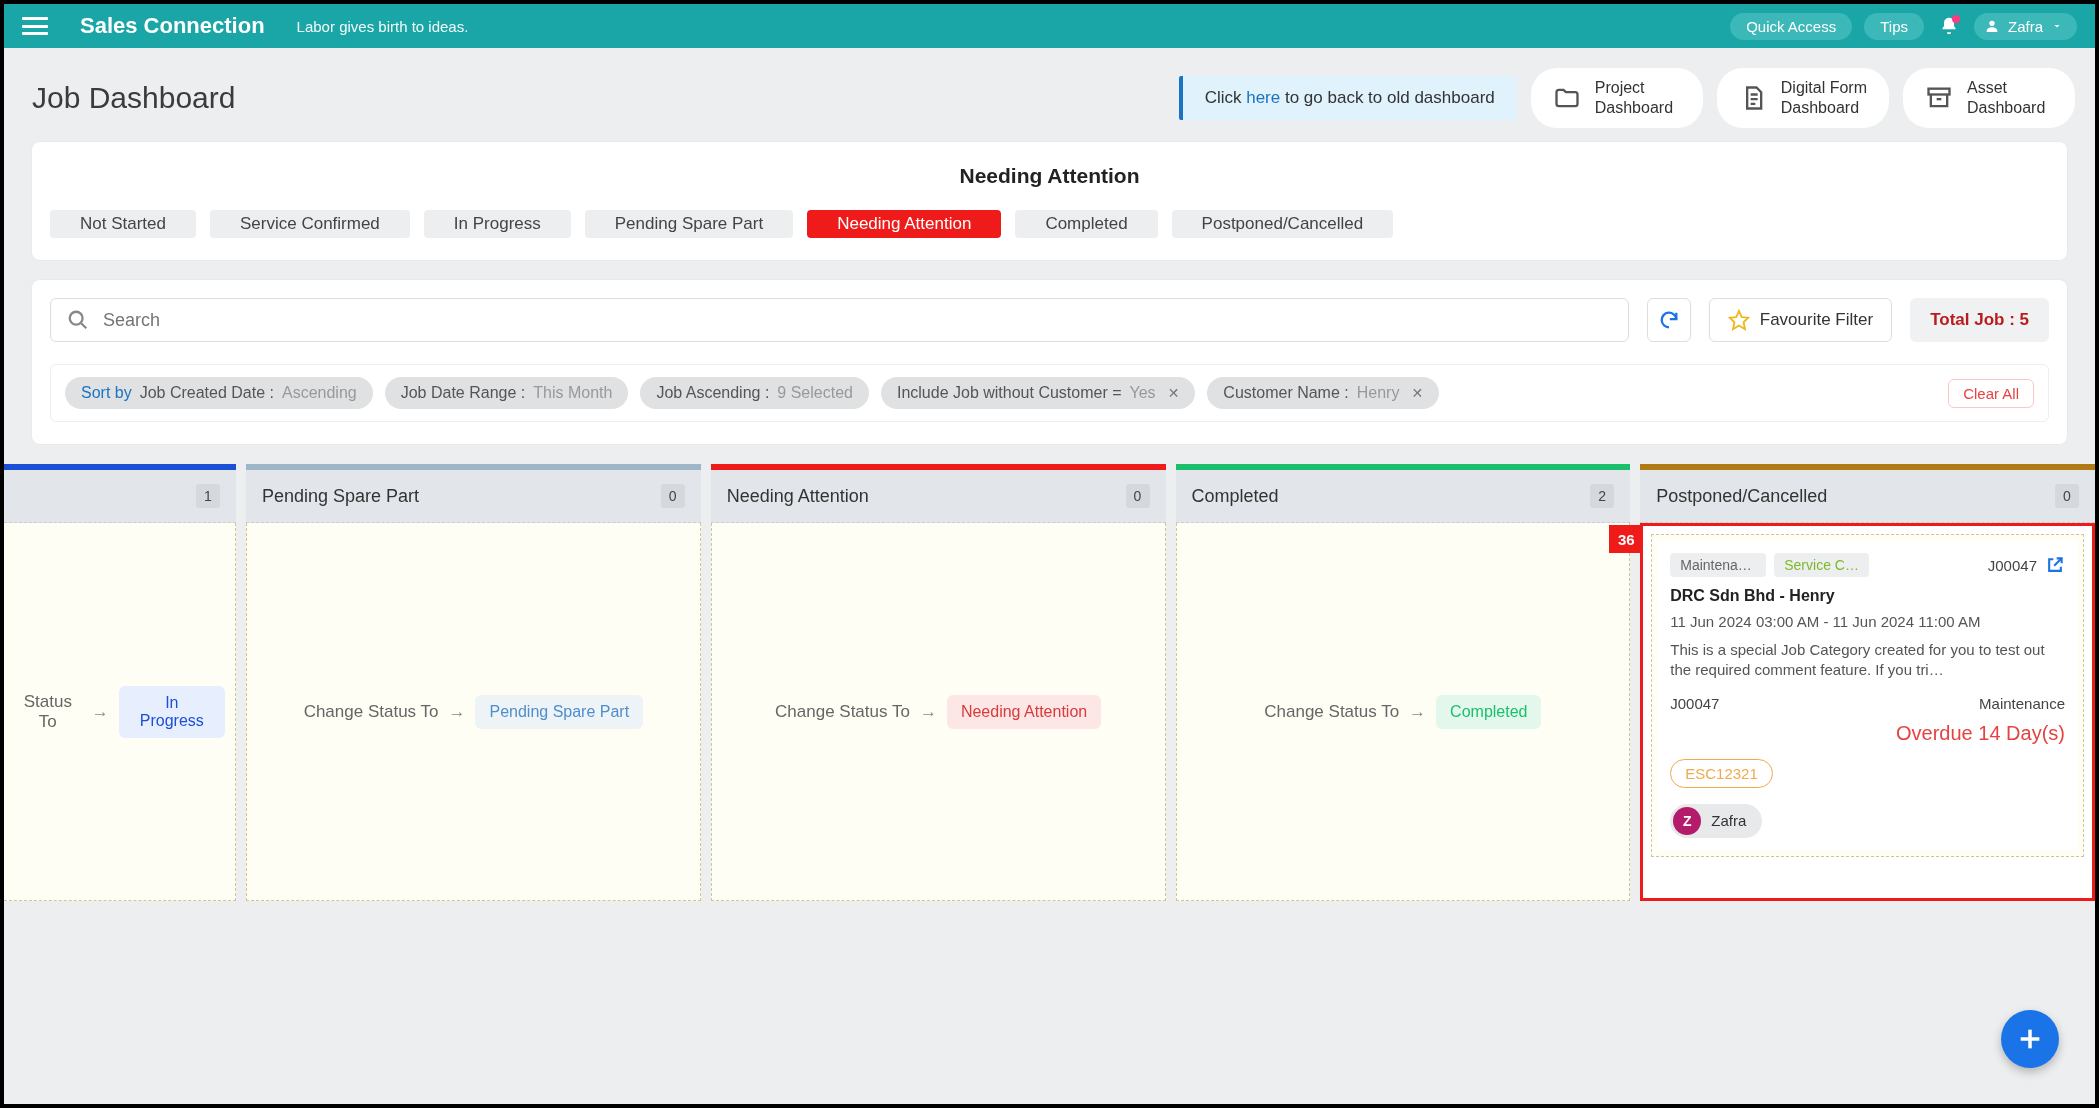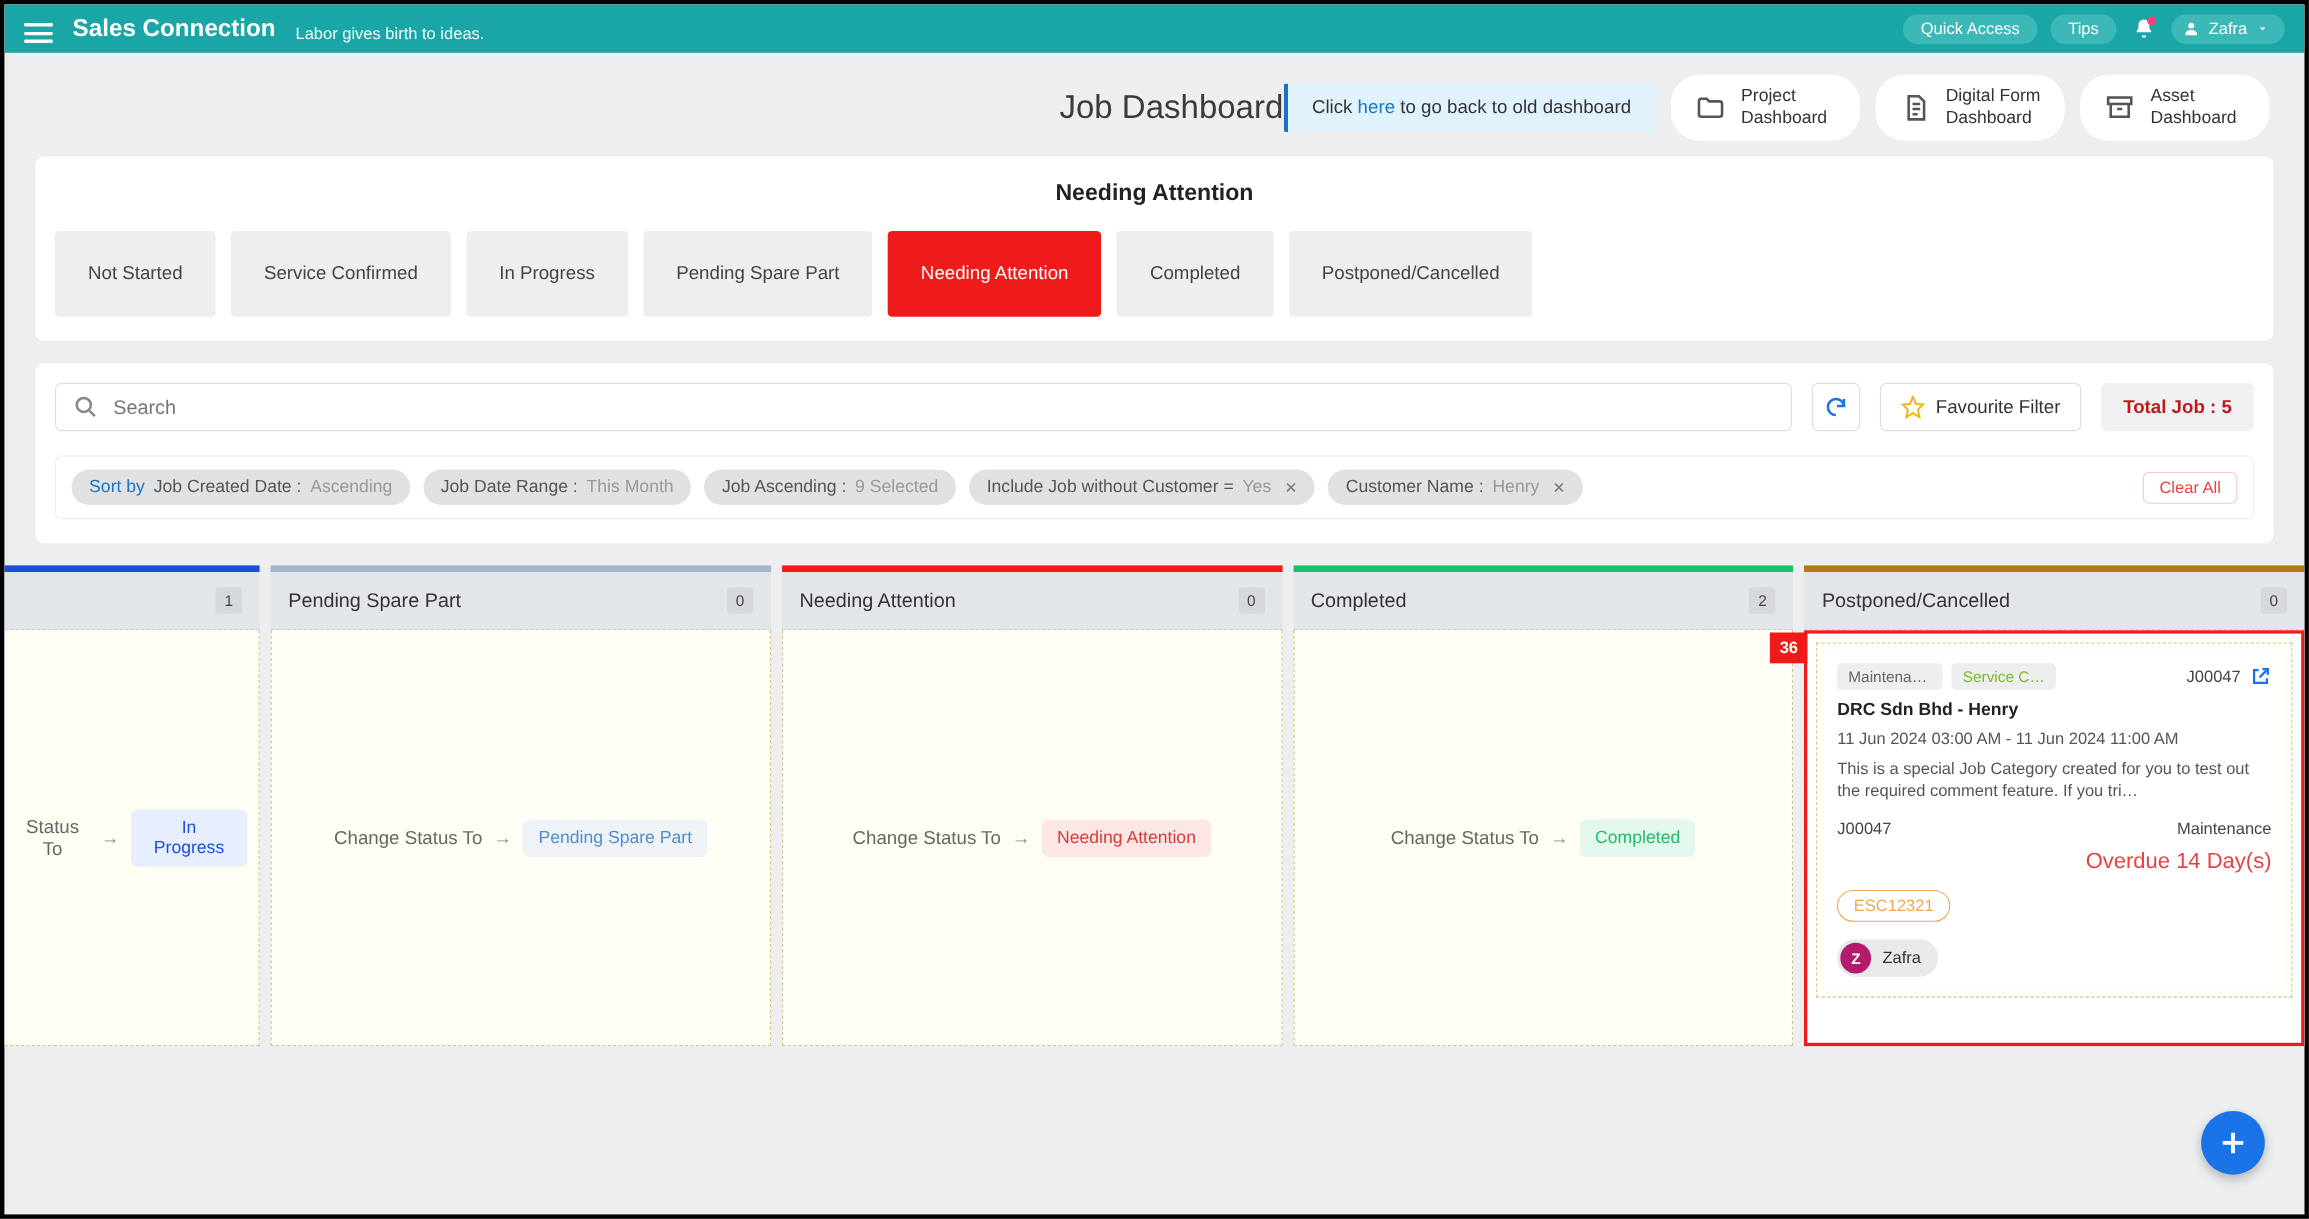--- a/index.html
+++ b/index.html
@@ -1,49 +1,49 @@
 <!DOCTYPE html>
 <html><head>
 <meta charset="utf-8">
 <style>
   * { box-sizing: border-box; margin: 0; padding: 0; font-family: Arial, Helvetica, sans-serif; }
   body { background:#eceeef; border:4px solid #000; width:2099px; height:1108px; overflow:hidden; position:relative; }
 
   
   .topbar { background:#1aa6a6; height:44px; display:flex; align-items:center; padding:0 18px; color:#fff; justify-content:space-between; }
-  .topbar-left { display:flex; align-items:flex-end; gap:18px; }
+  .topbar-left { display:flex; align-items:center; gap:32px; }
   .hamburger { width:26px; height:18px; display:flex; flex-direction:column; justify-content:space-between; cursor:pointer; }
   .hamburger span { height:3px; background:#fff; border-radius:1px; }
   .brand { font-weight:700; font-size:22px; }
   .tagline { font-size:15px; opacity:.95; }
   .topbar-right { display:flex; align-items:center; gap:12px; }
   .pill { background:#3cb8b8; padding:5px 16px; border-radius:16px; font-size:15px; cursor:pointer; }
   .bell-wrap { position:relative; width:26px; height:26px; display:flex; align-items:center; justify-content:center; cursor:pointer;}
   .bell-wrap .dot { position:absolute; top:2px; right:2px; width:8px; height:8px; background:#ff3b7f; border-radius:50%; }
   .user-chip { background:#3cb8b8; padding:5px 14px 5px 10px; border-radius:16px; display:flex; align-items:center; gap:8px; font-size:15px; cursor:pointer;}
   .user-chip svg.person { width:16px; height:16px; }
   .user-chip svg.caret { width:12px; height:12px; }
 
   
-  .header-row { display:flex; align-items:center; justify-content:flex-end; padding:20px 32px 14px 28px; }
+  .header-row { display:flex; align-items:center; justify-content:space-between; padding:20px 20px 14px 28px; }
   .page-title { font-size:30px; color:#3b3b3b; }
   .header-right { display:flex; align-items:center; gap:14px; }
   .old-dash { background:#e0f2fb; border-left:4px solid #1b73c1; padding:12px 22px; font-size:17px; color:#333; border-radius:2px;}
   .old-dash a { color:#1b73c1; text-decoration:none; }
   .nav-card { background:#fff; border-radius:26px; padding:10px 22px; display:flex; align-items:center; gap:14px; min-width:172px; cursor:pointer; }
   .nav-card .icon { width:28px; height:28px; color:#555; flex-shrink:0; }
   .nav-card .txt { font-size:16px; color:#333; line-height:1.25; }
 
   
   .content { padding:0 28px; }
   .panel { background:#fff; border-radius:8px; padding:18px 18px 22px 18px; margin-bottom:20px; box-shadow:0 0 0 1px rgba(0,0,0,.02); }
 
   .attention-title { text-align:center; font-size:21px; font-weight:700; color:#222; margin-bottom:22px; margin-top:4px;}
   .tab-row { display:flex; gap:14px; flex-wrap:wrap; }
-  .tab-btn { background:#eceeef; color:#444; padding:29px 30px; border-radius:4px; font-size:17px; cursor:pointer; }
+  .tab-btn { background:#eceeef; color:#444; padding:4px 30px; border-radius:4px; font-size:17px; cursor:pointer; }
   .tab-btn.active { background:#ef1b1b; color:#fff; }
 
   
   .search-row { display:flex; align-items:center; gap:18px; }
   .search-box { flex:1; display:flex; align-items:center; border:1px solid #ddd; border-radius:6px; padding:10px 16px; gap:14px;}
   .search-box input { border:none; outline:none; font-size:18px; flex:1; background:transparent; }
   .icon-btn { width:44px; height:44px; border:1px solid #ddd; border-radius:6px; display:flex; align-items:center; justify-content:center; cursor:pointer; background:#fff; }
   .fav-filter { border:1px solid #ddd; border-radius:6px; padding:10px 18px; display:flex; align-items:center; gap:10px; font-size:17px; color:#333; cursor:pointer;}
   .total-job { background:#f0f1f2; border-radius:6px; padding:12px 20px; font-size:17px; font-weight:700; color:#b91c1c; }
 

